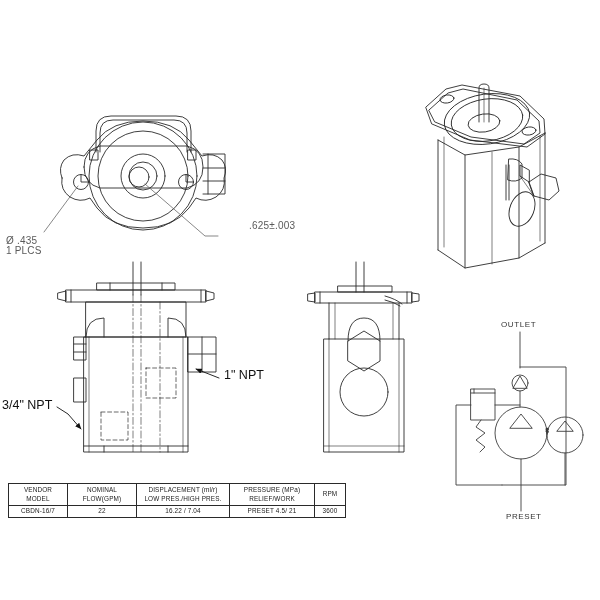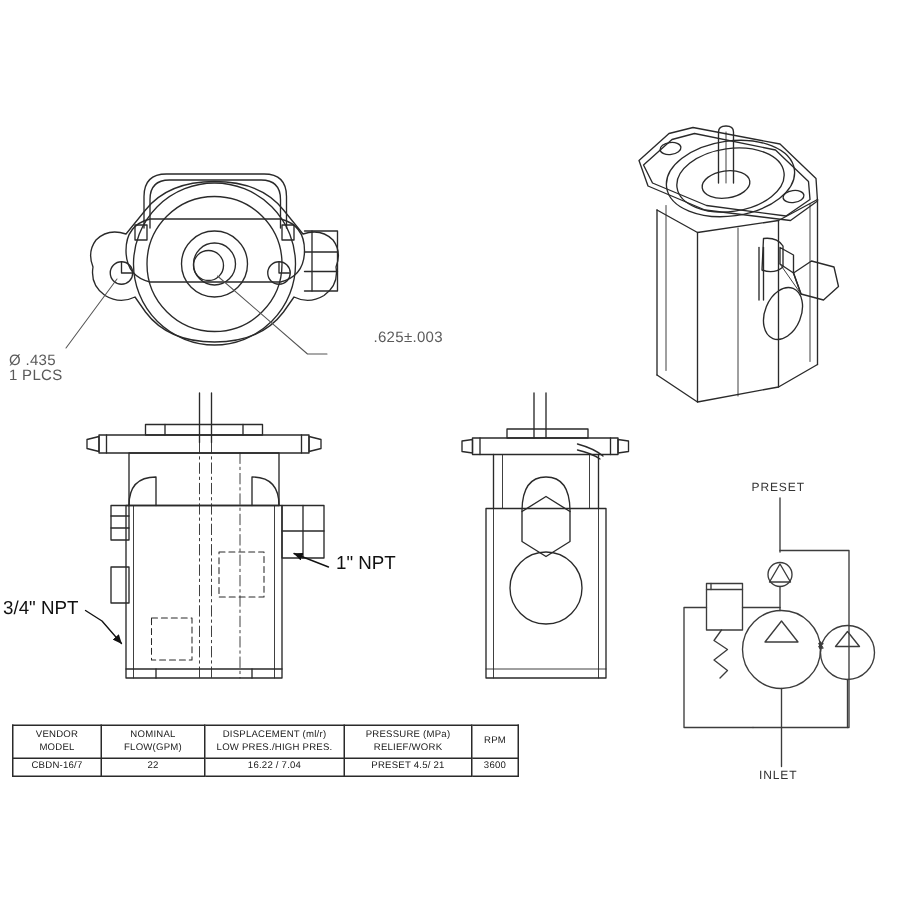--- a/index.html
+++ b/index.html
@@ -805,23 +805,23 @@
 
 <div class="label lbl-dim" style="left:6px; top:235px;">Ø .435</div>
 <div class="label lbl-dim" style="left:6px; top:245px;">1 PLCS</div>
 
 <div class="label lbl-dim" style="left:211px; top:220px;margin-left:38px;">.625±.003</div>
 
 <div class="label lbl-npt" style="left:224px; top:368px;">1" NPT</div>
 
 <div class="label lbl-npt" style="left:2px; top:398px;">3/4" NPT</div>
 
-<div class="label lbl-port" style="left:501px; top:320px;">PRESET</div>
-
-<div class="label lbl-port" style="left:506px; top:512px;">INLET</div>
+<div class="label lbl-port" style="left:501px; top:320px;">OUTLET</div>
+
+<div class="label lbl-port" style="left:506px; top:512px;">PRESET</div>
 
 <table id="spec-table">
   <thead>
     <tr>
       <th class="col-vendor">
         <span class="th-l1">VENDOR</span>
         <span class="th-l2">MODEL</span>
       </th>
       <th class="col-flow">
         <span class="th-l1">NOMINAL</span>

